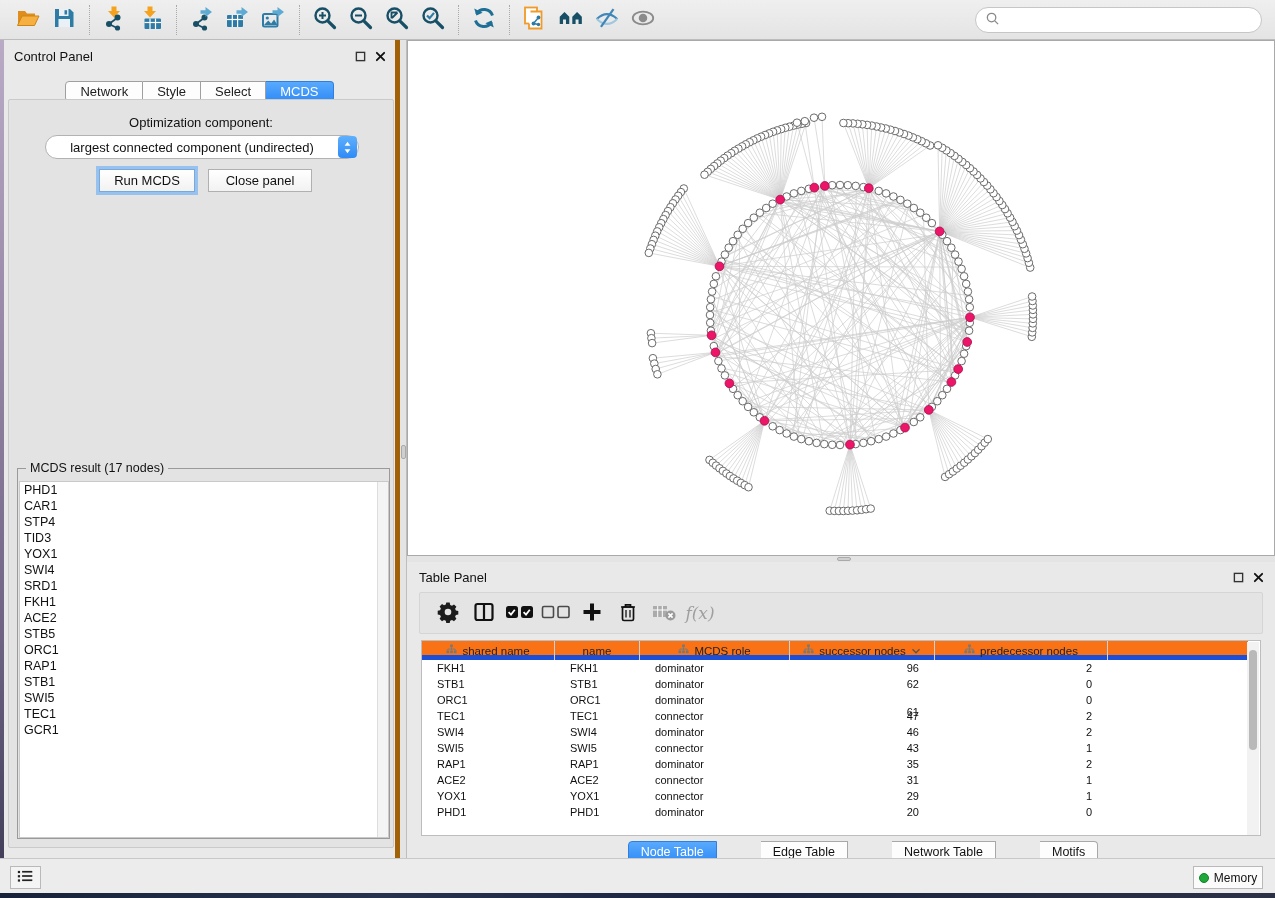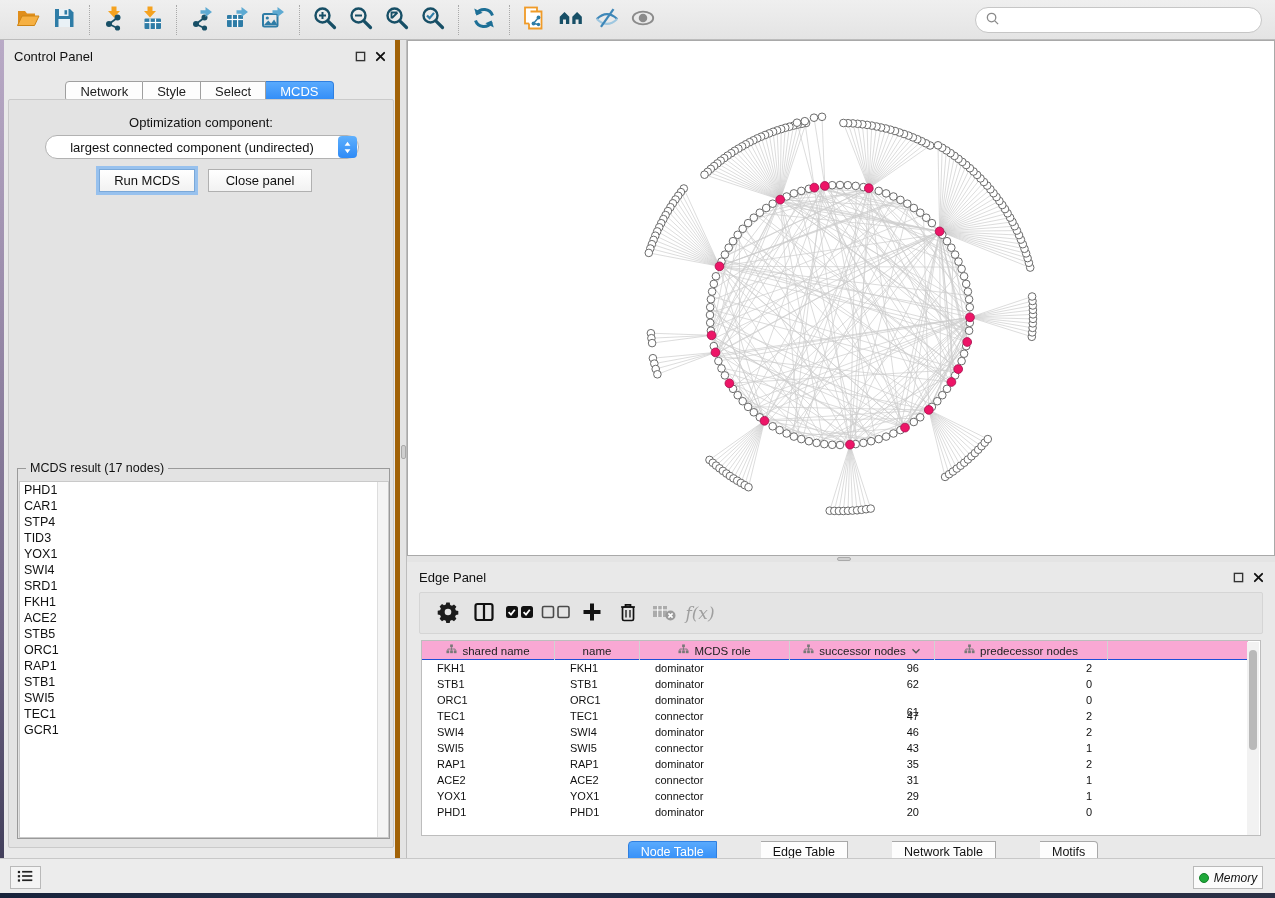--- a/index.html
+++ b/index.html
@@ -82,41 +82,41 @@
   .table-panel { position:absolute; left:407px; top:562px; width:868px; height:296px; background:#e9e9e9; }
   .tp-title { position:absolute; left:12px; top:8px; font-size:13px; color:#111; }
   .tp-float { right:30px; top:8px; } .tp-close { right:10px; top:8px; }
   .tp-toolbar { position:absolute; left:12px; top:30px; width:844px; height:42px; background:#e4e4e4;
     border:1px solid #d5d5d5; border-radius:2px; display:flex; align-items:center; padding-left:10px; }
   .tp-btn { width:36px; height:32px; display:flex; align-items:center; justify-content:center; }
   .tp-btn svg { width:22px; height:22px; }
   .tp-btn.wide svg { width:30px; height:22px; }
   .fx-label { font-family:"DejaVu Serif", serif; font-style:italic; font-size:17px; color:#9f9f9f; }
   .table-wrap { position:absolute; left:14px; top:78px; width:840px; height:196px; background:#fff; border:1px solid #bdbdbd; }
-  .thead { position:absolute; left:0; top:0; width:826px; height:19px; background:#f9a8d4; border-bottom:1px solid #1d4ed8; display:flex; }
+  .thead { position:absolute; left:0; top:0; width:826px; height:19px; background:#f97316; border-bottom:5px solid #1d4ed8; display:flex; }
   .th { height:19px; display:flex; align-items:center; justify-content:center; gap:5px;
     border-right:1px solid #d2d2d2; font-size:11.5px; color:#222; }
   .th svg.tree { width:11px; height:11px; }
   .th svg.sort { width:10px; height:8px; }
   .tbody { position:absolute; left:0; top:19px; width:826px; }
   .tr { display:flex; height:16px; }
   .td { font-size:11px; color:#111; line-height:16px; white-space:nowrap; }
   .td.left { padding-left:15px; text-align:left; }
   .td.num { text-align:right; padding-right:16px; }
   .tscroll { position:absolute; right:1px; top:1px; width:12px; height:193px; background:#f2f2f2; }
   .tthumb { position:absolute; left:2px; top:8px; width:8px; height:100px; background:#b9b9b9; border-radius:4px; }
   .tp-tabs { position:absolute; left:0; top:279px; width:100%; display:flex; justify-content:center; }
   .tp-tab { height:22px; padding:0 12px; background:#fdfdfd; border:1px solid #a8a8a8; border-left:none;
     display:flex; align-items:center; font-size:12.5px; color:#111;margin-left:44px; }
   .tp-tab:first-child { border-left:1px solid #a8a8a8; border-radius:4px 0 0 4px; }
   .tp-tab:last-child { border-radius:0 4px 4px 0; }
   .tp-tab.active { background:linear-gradient(180deg,#59aafd,#2f8bf7); color:#fff; border-color:#2f7fe0; }
 
   
-  .status-bar { position:absolute; left:0; top:858px; width:1275px; height:35px; background:#ececec; border-top:1px solid #c8c8c8;font-style:italic; }
+  .status-bar { position:absolute; left:0; top:858px; width:1275px; height:35px; background:#ececec; border-top:1px solid #c8c8c8; }
   .list-btn { position:absolute; left:10px; top:7px; width:31px; height:23px; background:#f4f4f4;
     border:1px solid #b9b9b9; display:flex; align-items:center; justify-content:center; }
   .list-btn svg { width:17px; height:14px; }
   .memory-btn { position:absolute; right:12px; top:7px; width:70px; height:23px; background:#fbfbfb;
     border:1px solid #b9b9b9; display:flex; align-items:center; justify-content:center; gap:5px; font-size:12px; color:#111; }
   .mem-dot { width:10px; height:10px; border-radius:50%; background:#1fa83a; border:1px solid #13802a; }
 </style>
 </head>
 <body>
 
@@ -1013,21 +1013,21 @@
         </g>
       </svg>
   </div>
 </div>
 
 <div class="h-splitter">
     <div class="h-grip"></div>
   </div>
 
 <div class="table-panel">
-  <span class="tp-title">Edge Panel</span>
+  <span class="tp-title">Table Panel</span>
   <span class="panel-ctrl tp-float" style="position:absolute;">
       <svg viewBox="0 0 12 12">
         <rect x="1.5" y="1.5" width="9" height="9" fill="none" stroke="#333" stroke-width="1.5"></rect>
       </svg>
     </span>
   <span class="panel-ctrl tp-close" style="position:absolute;">
       <svg viewBox="0 0 12 12">
         <g stroke="#111" stroke-width="2" stroke-linecap="round">
           <line x1="2" y1="2" x2="10" y2="10"></line>
           <line x1="10" y1="2" x2="2" y2="10"></line>

